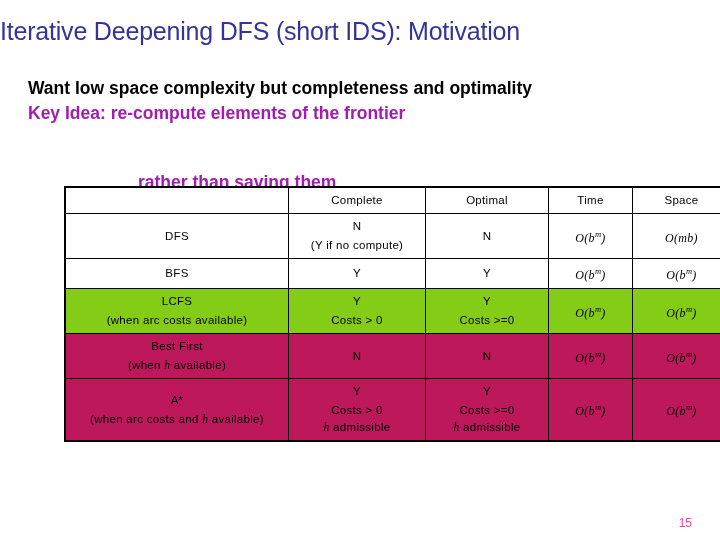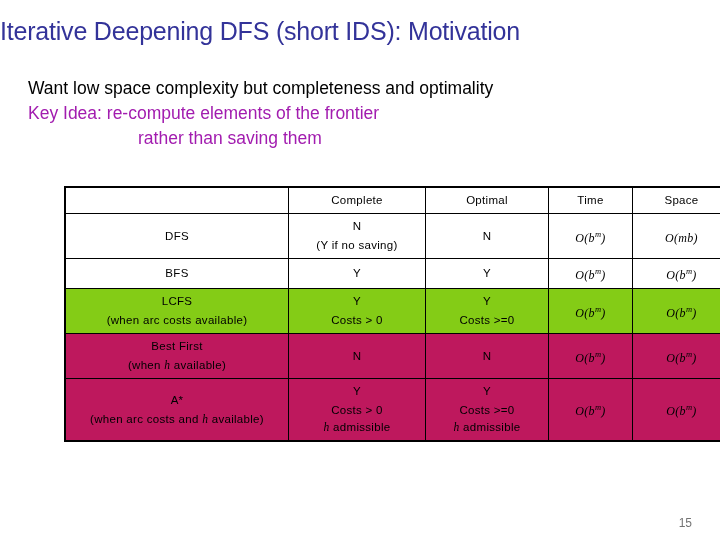--- a/index.html
+++ b/index.html
@@ -29,29 +29,30 @@
     white-space: nowrap;
     letter-spacing: -0.2px;
   }
 
   
   #body-text {
     position: absolute;
     left: 28px;
     top: 76px;
     width: 680px;
+    font-weight: bold;
   }
   .body-line {
     font-size: 17.5px;
     line-height: 25px;
     white-space: nowrap;
   }
   .body-line.black { color: #000000; }
   .body-line.navy  { color: #a21caf; }
-  .body-line.indent { padding-left: 110px; }
+  .body-line.indent { padding-left: 110px; margin-top: 44px; }
 
   
   #compare-table {
     position: absolute;
     left: 17px;
     top: 187px;
     width: 665px;
     border-collapse: collapse;
     table-layout: fixed;
     background: #ffffff;
@@ -90,21 +91,21 @@
   .bigo { font-style: italic; font-family: "Liberation Serif", serif; font-size: 12px; }
   .bigo sup { font-size: 8.5px; font-style: italic; }
   .var-h { font-style: italic; font-family: "Liberation Serif", serif; }
 
   
   #page-number {
     position: absolute;
     right: 28px;
     bottom: 10px;
     font-size: 12px;
-    color: #737373;
+    color: #ec4899;
   }
 </style>
 </head>
 <body>
 
 <div id="slide-title">Iterative Deepening DFS (short IDS): Motivation</div>
 
 <div id="body-text">
   <div class="body-line black">Want low space complexity but completeness and optimality</div>
   <div class="body-line navy">Key Idea: re-compute elements of the frontier</div>
@@ -128,21 +129,21 @@
       <td>Time</td>
       <td>Space</td>
     </tr>
 
     <tr class="row-white">
       <td>
         <span class="cell-main">DFS</span>
       </td>
       <td>
         <span class="cell-main">N</span>
-        <span class="cell-sub pad">(Y if no saving)</span>
+        <span class="cell-sub pad">(Y if no compute)</span>
       </td>
       <td>
         <span class="cell-main">N</span>
       </td>
       <td>
         <span class="bigo"><span>O(b</span><sup>m</sup><span>)</span></span>
       </td>
       <td>
         <span class="bigo"><span>O(mb</span><sup></sup><span>)</span></span>
       </td>

